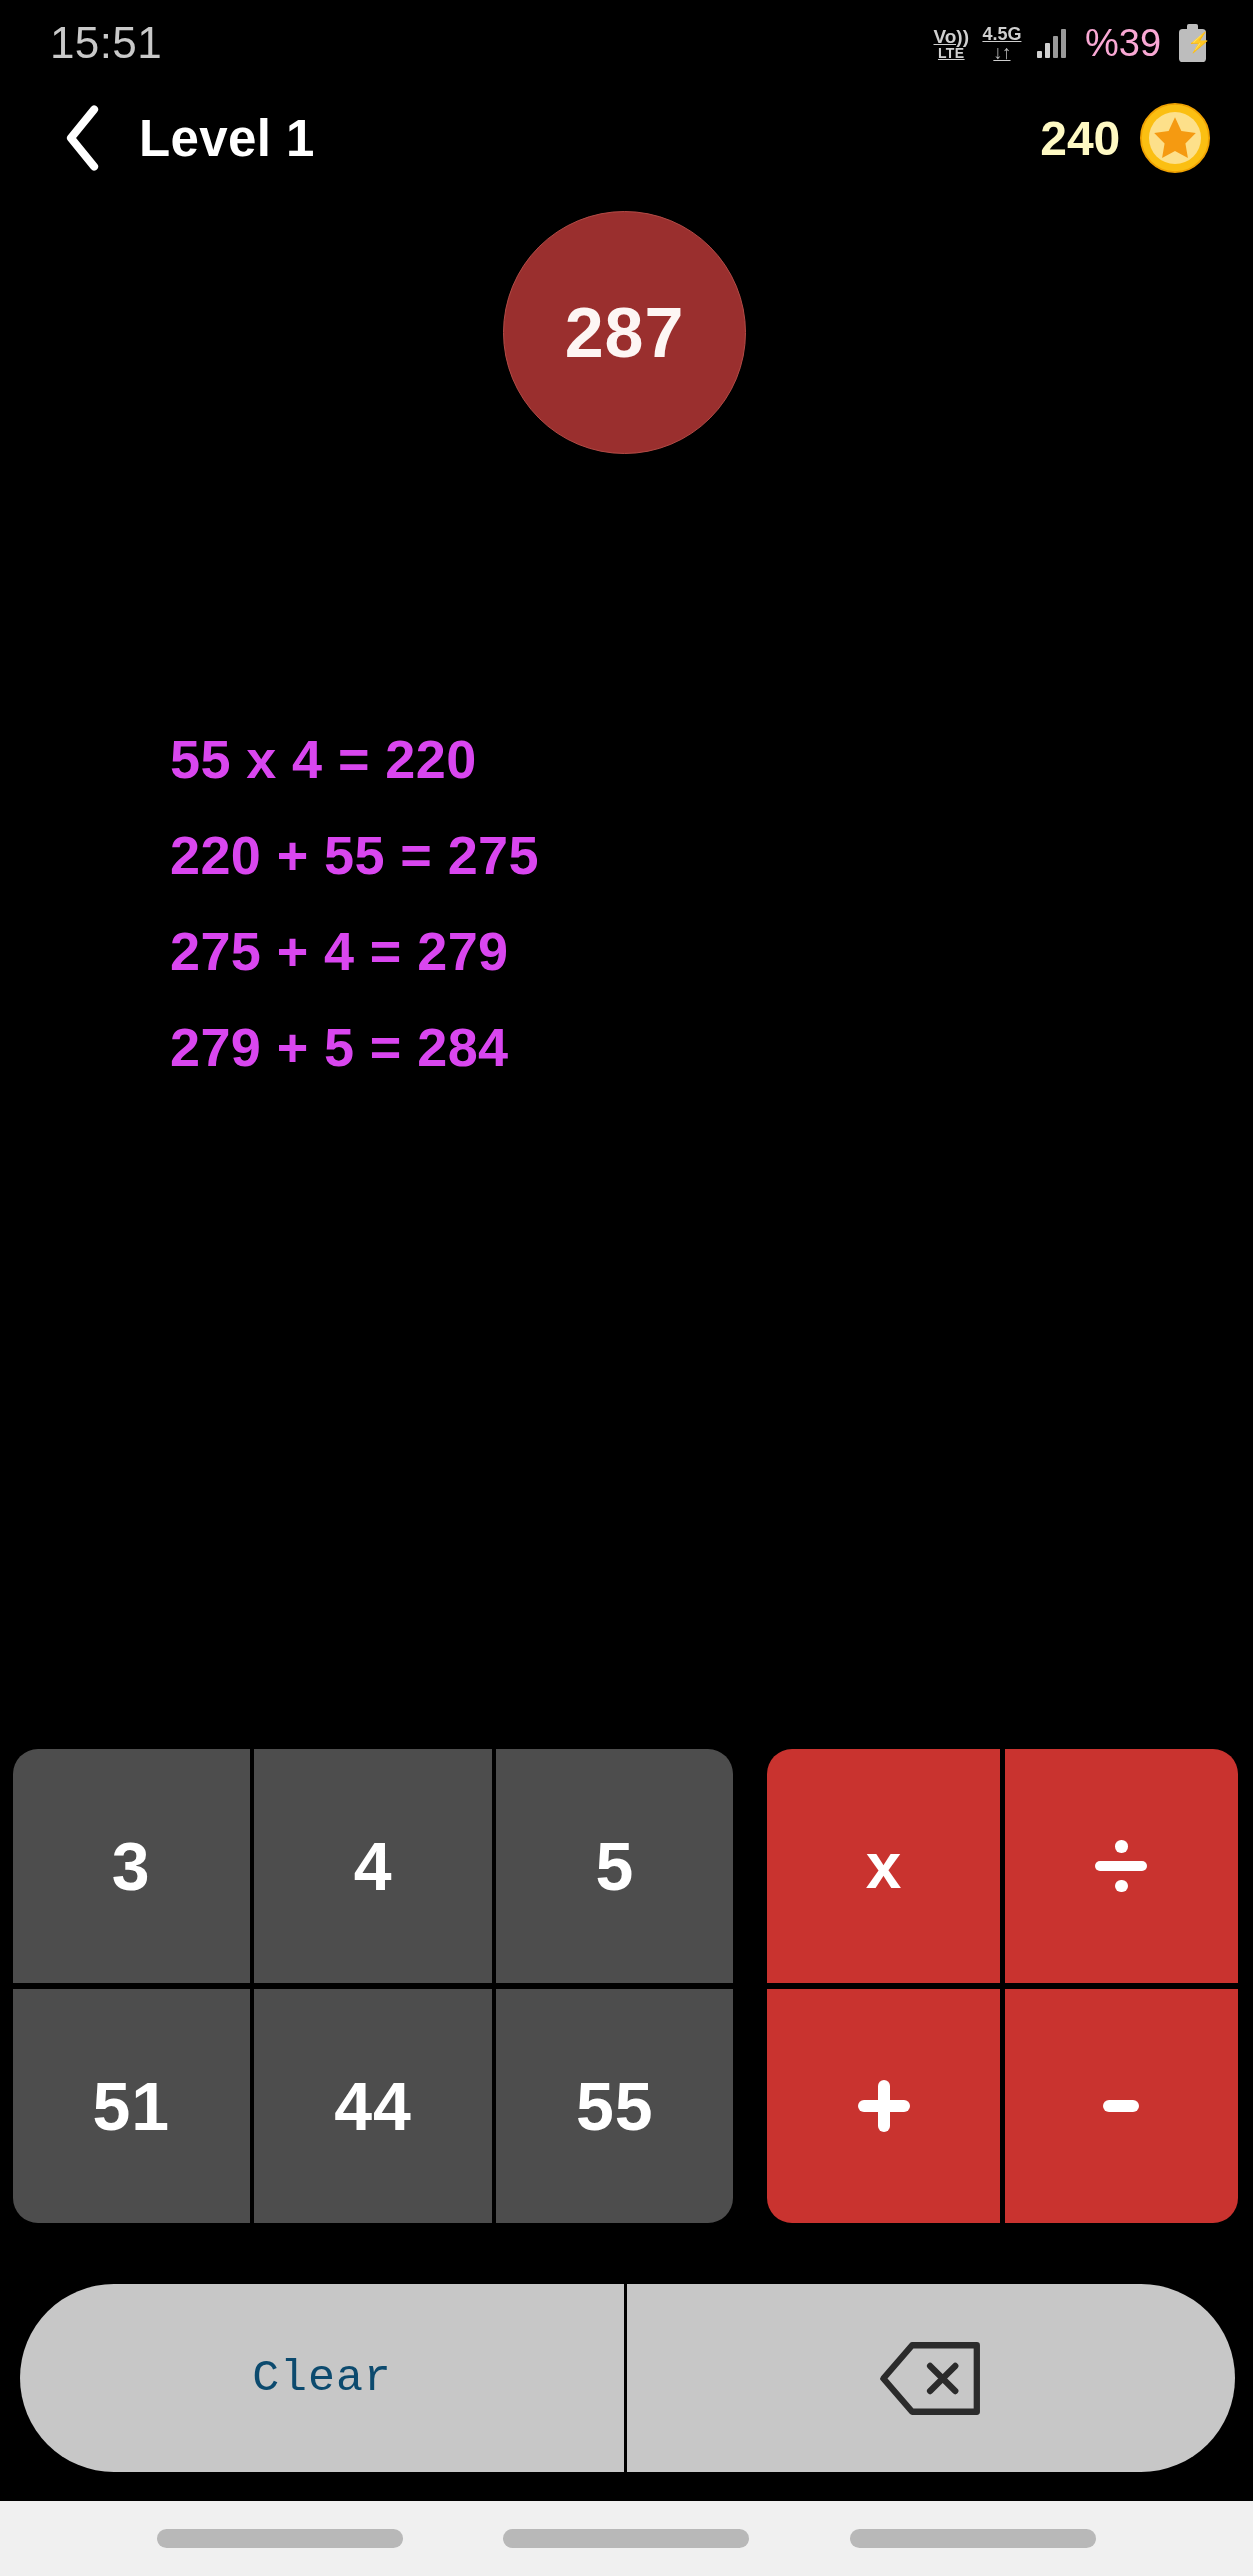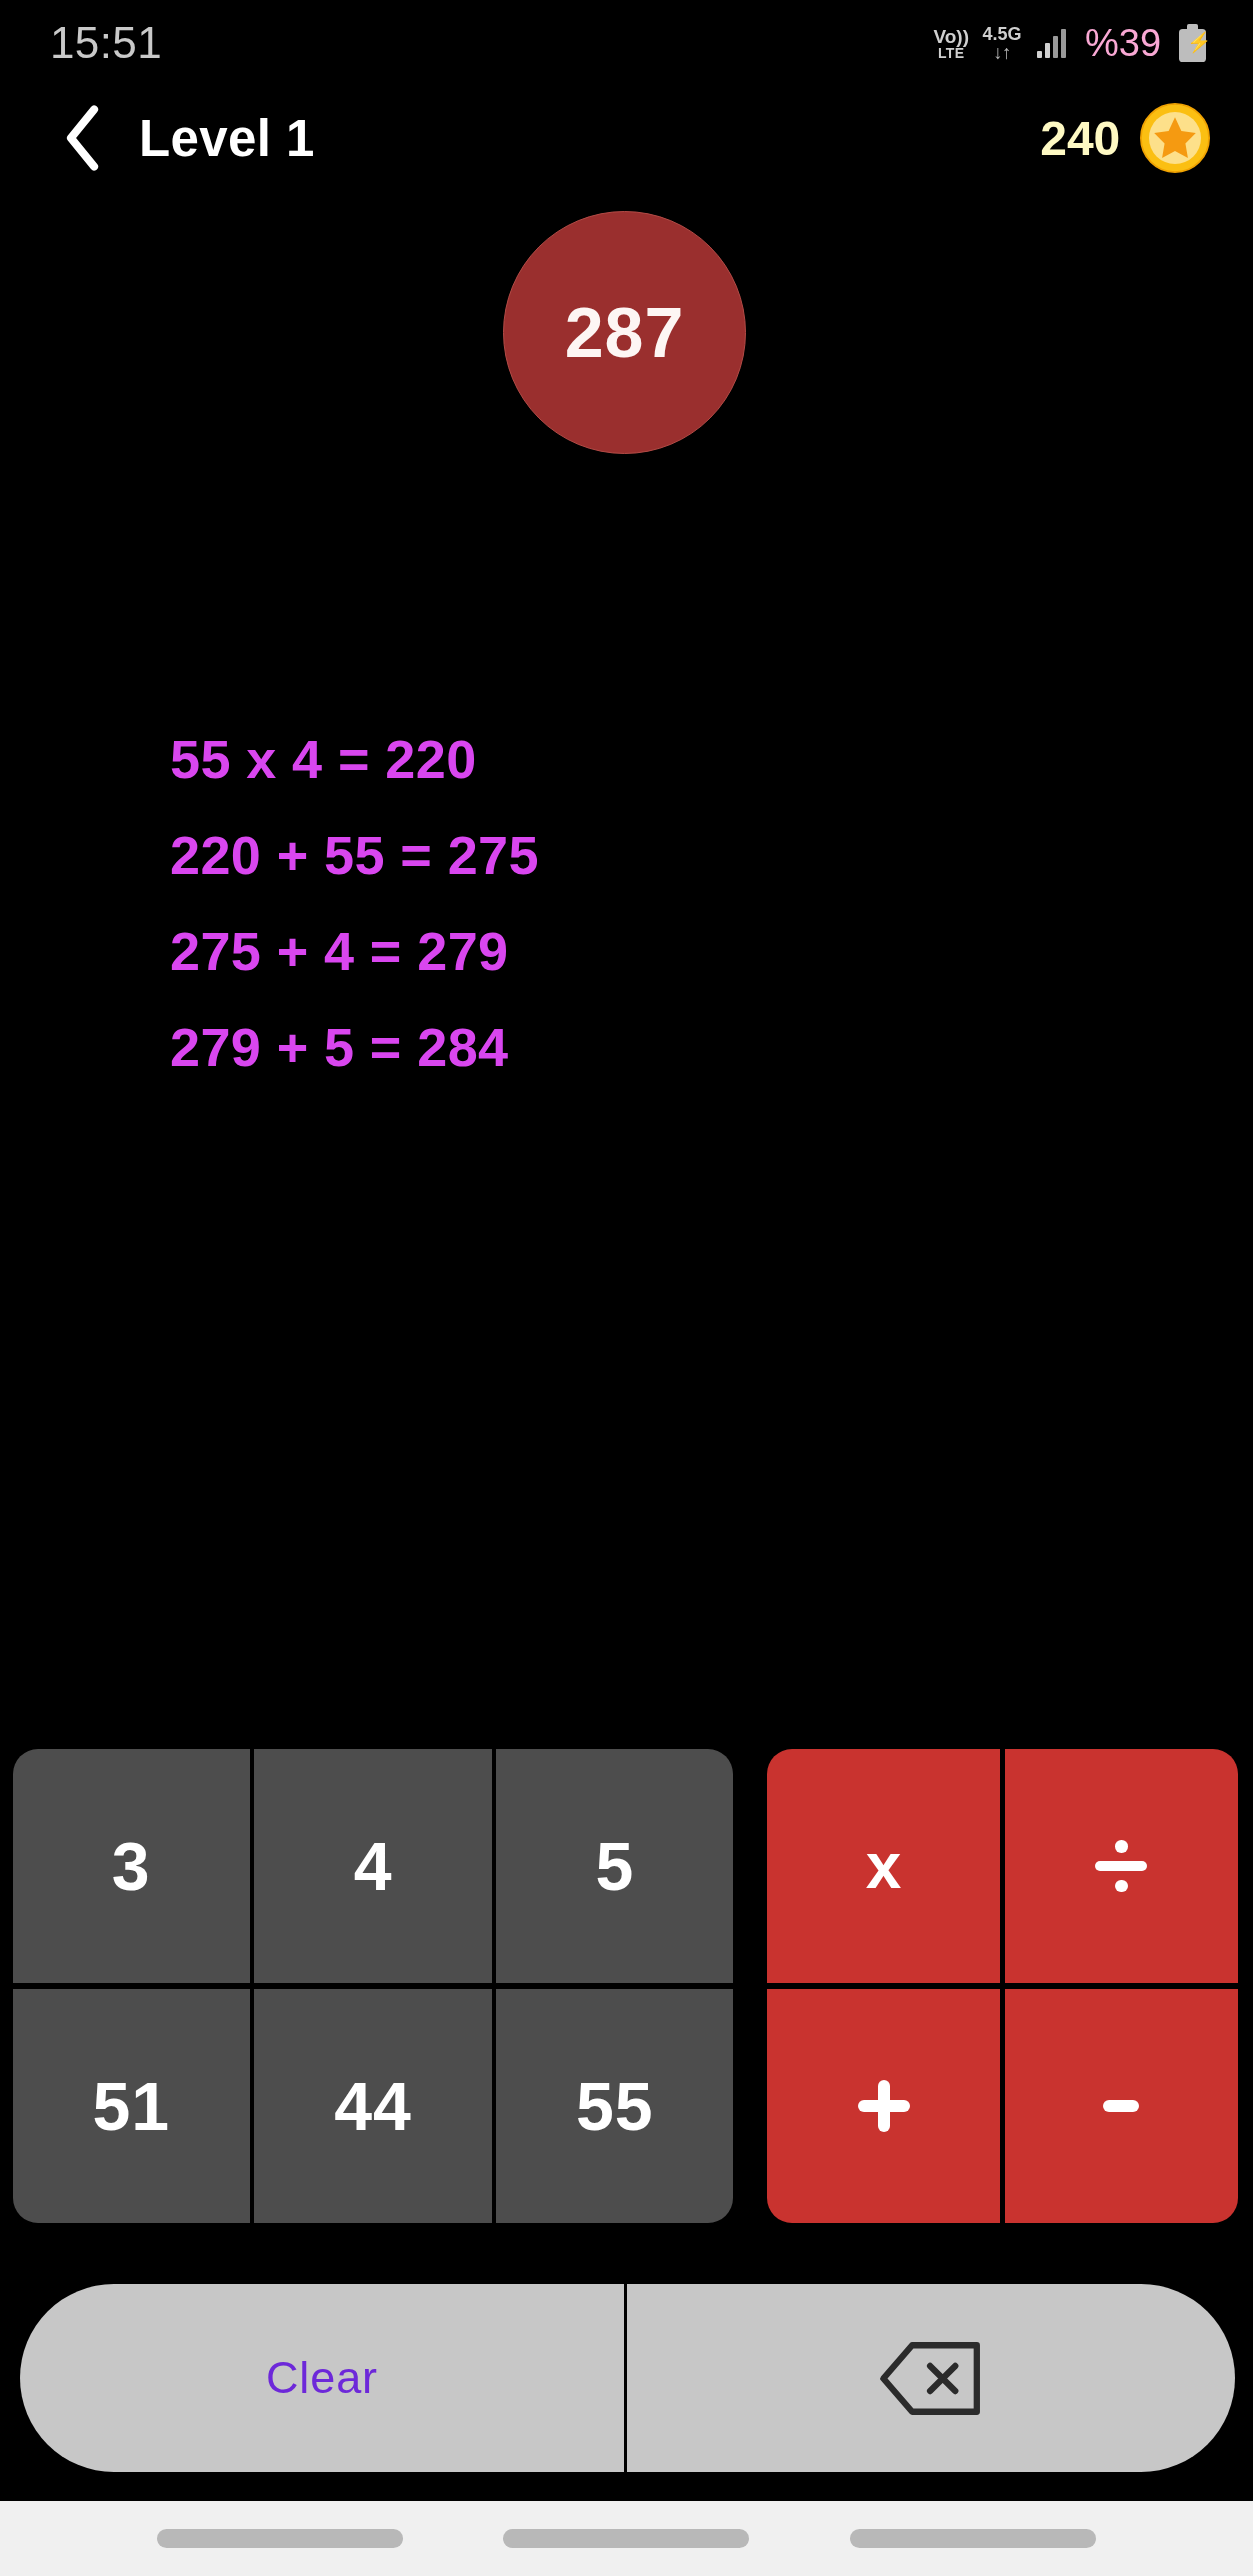--- a/index.html
+++ b/index.html
@@ -42,20 +42,21 @@
   }
   .stk-2line {
     display:flex;
     flex-direction:column;
     align-items:center;
     justify-content:flex-start;
     line-height:1.0;
     color:#cfcfcf;
     font-size:18px;
     font-weight:bold;
+    text-decoration:underline;
   }
   .stk-2line .l1 { font-size:19px; }
   .stk-2line .l2 { font-size:14px; letter-spacing:0.4px; }
 
   .net-stack { margin-left:1.8px; }
   .net-stack .l1 { font-size:18px; }
   .net-arrows {
     font-size:19px;
     letter-spacing:-0.9px;
     color:#b4b4b4;
@@ -301,24 +302,24 @@
   }
   #clear-button {
     flex:1 1 50%;
     display:flex;
     align-items:center;
     justify-content:center;
     cursor:pointer;
     border-right:3.6px solid #000000;
   }
   #clear-label {
-    color:#6d28d9;
+    color:#0c4a6e;
     font-size:45px;
     letter-spacing:0.9px;
-    font-family:Liberation Sans, sans-serif;
+    font-family:Liberation Mono, monospace;
   }
   #backspace-button {
     flex:1 1 50%;
     display:flex;
     align-items:center;
     justify-content:center;
     cursor:pointer;
   }
 
   

